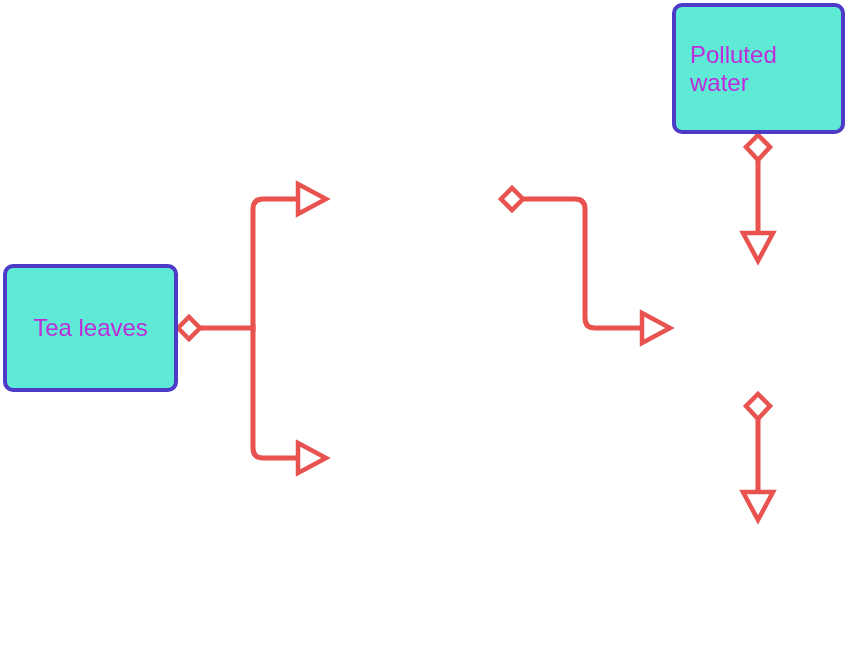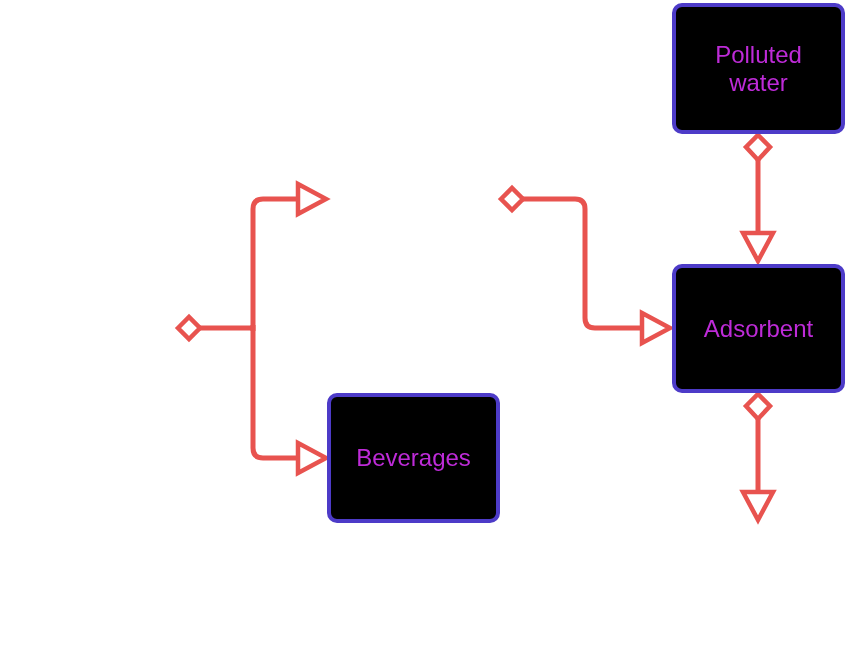--- a/index.html
+++ b/index.html
@@ -18,27 +18,27 @@
   .edges-layer {
     position: absolute;
     left: 0;
     top: 0;
     width: 850px;
     height: 659px;
   }
   .node {
     position: absolute;
     box-sizing: border-box;
-    background: #000000;
+    background: #5eead4;
     border: 4px solid #4d3bc8;
     border-radius: 10px;
     display: flex;
     align-items: center;
     justify-content: center;
-    text-align: center;
+    text-align: left;
     padding: 0 14px;
   }
   .node-label {
     color: #be2bd8;
     font-size: 24px;
     line-height: 28px;
     word-break: normal;
   }
   #node-tea-leaves     { left: 3px;   top: 264px; width: 175px; height: 128px; }
   #node-tea-waste      { left: 327px; top: 134px; width: 173px; height: 130px; }
@@ -88,28 +88,25 @@
       <polygon class="edge-marker" points="743,233 773,233 758,261"></polygon>
     </g>
 
     <g>
       <polygon class="edge-marker" points="758,394 770,406 758,419 746,406"></polygon>
       <path class="edge-line" d="M 758 419 V 493"></path>
       <polygon class="edge-marker" points="743,492 773,492 758,520"></polygon>
     </g>
   </svg>
 
+  <div class="node" id="node-tea-leaves">
+    <span class="node-label">Tea leaves</span>
+  </div>
 
 
-  <div class="node" id="node-beverages">
-    <span class="node-label">Beverages</span>
-  </div>
 
   <div class="node" id="node-polluted-water">
     <span class="node-label">Polluted water</span>
   </div>
 
-  <div class="node" id="node-adsorbent">
-    <span class="node-label">Adsorbent</span>
-  </div>
 
 
 </div>
 
 </body></html>

